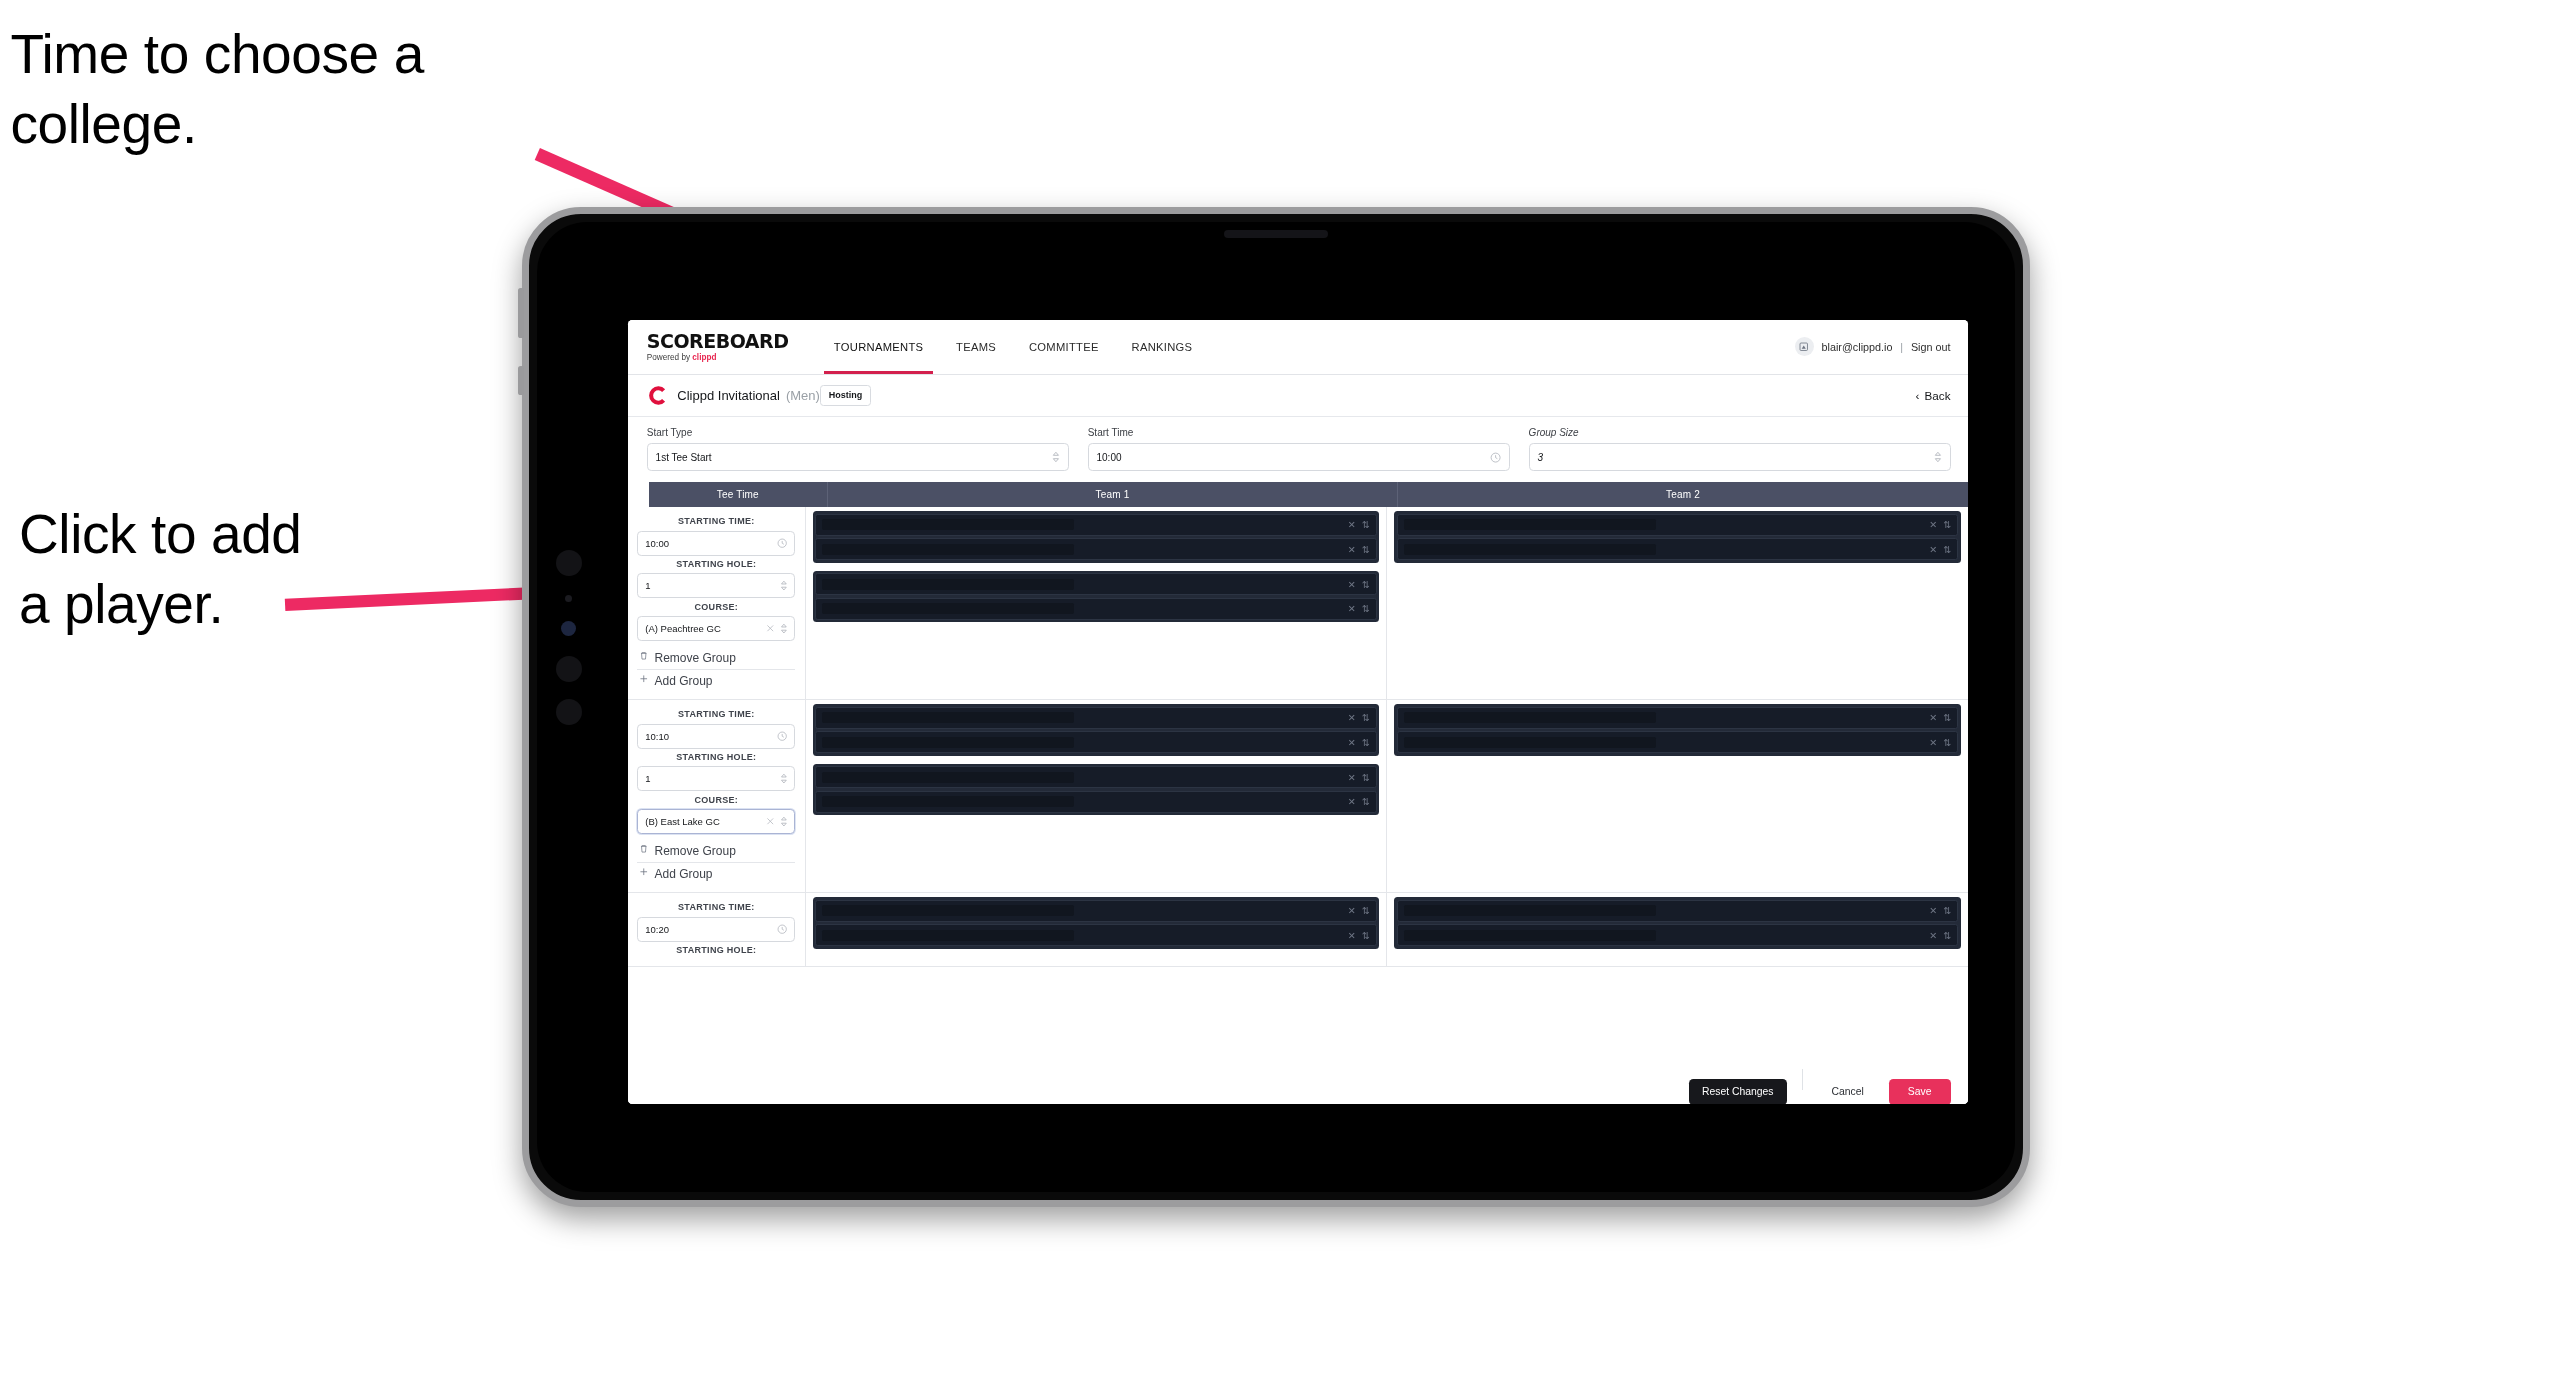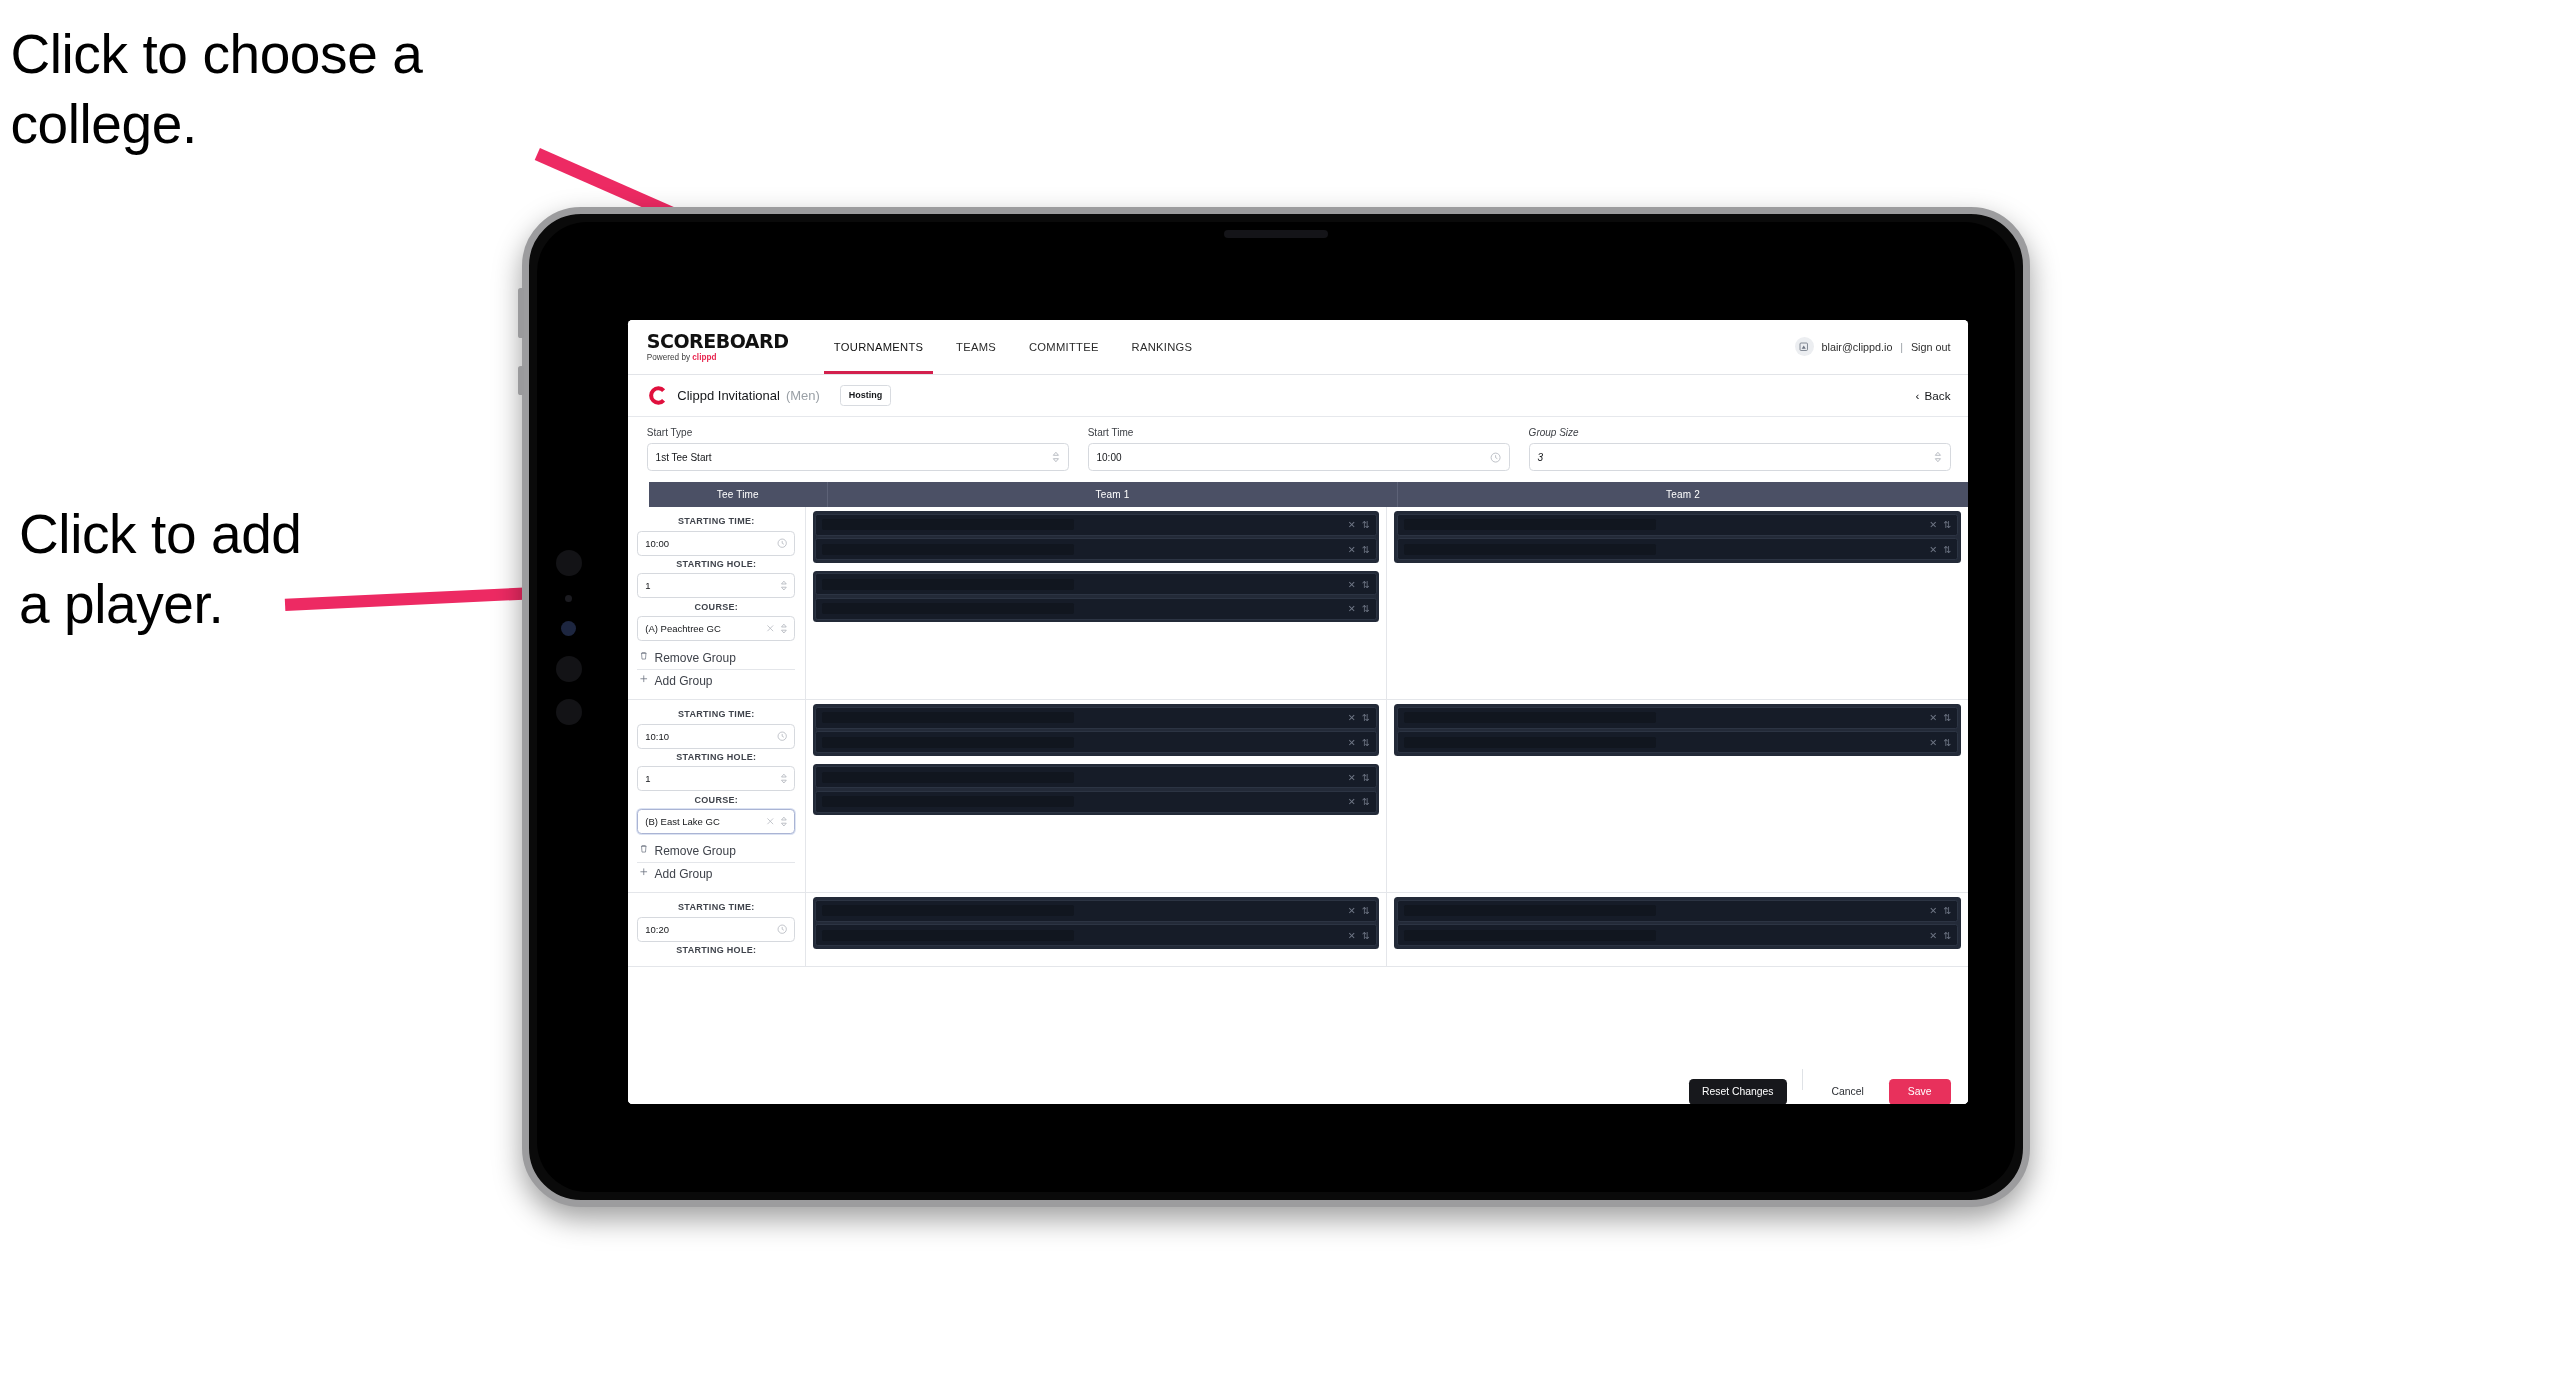--- a/index.html
+++ b/index.html
@@ -60,21 +60,21 @@
   .avatar svg{display:block;}
   .nav-email{font-size:10.8px;color:#2f2f2f;}
   .nav-sep{font-size:10.8px;color:#9aa0a6;}
   .nav-signout{font-size:10.8px;color:#2f2f2f;cursor:pointer;}
   
   #subhead{height:41px;display:flex;align-items:center;padding:0 17.3px 0 19px;
            border-bottom:0.9px solid #e6e8ec;background:#fff;flex:0 0 auto;}
   .c-logo{width:21px;height:21px;margin-right:9.5px;display:flex;align-items:center;justify-content:center;}
   .tourn-name{font-size:13px;color:#15171a;}
   .tourn-gender{font-size:13px;color:#9aa0a6;margin-left:6px;}
-  .hosting-badge{margin-left:20px;font-size:9px;font-weight:bold;color:#15171a;
+  .hosting-badge{margin-left:0;font-size:9px;font-weight:bold;color:#15171a;
                  border:0.9px solid #d8dbe0;border-radius:3.5px;padding:4.3px 7.8px;background:#fff;}
   .back-link{margin-left:auto;display:flex;align-items:center;gap:5.2px;font-size:11.7px;color:#15171a;cursor:pointer;}
   
   #settings{display:flex;gap:0;padding:10.4px 17.3px 10.4px 19px;background:#fff;flex:0 0 auto;}
   .field{display:flex;flex-direction:column;flex:1;padding-right:19px;}
   .field:last-child{padding-right:0;font-style:italic;}
   .field-label{font-size:10px;color:#3d4046;margin-bottom:5.2px;}
   .field-input{height:26px;border:0.9px solid #d6d9de;border-radius:4.3px;background:#fff;
                display:flex;align-items:center;padding:0 7.8px;font-size:10px;color:#15171a;}
   .field-input .val{flex:1;}
@@ -113,21 +113,21 @@
           gap:0;padding:0 17.3px;border-top:0.9px solid #ffffff;flex:0 0 auto;}
   .btn{font-size:10.4px;border-radius:4.3px;cursor:pointer;display:flex;align-items:center;justify-content:center;margin-top:24px;}
   .btn-reset{background:#17181c;color:#fff;padding:7.8px 13px;}
   .btn-divider{width:0.9px;height:21px;background:#dfe2e6;margin:0 15.5px;}
   .btn-cancel{background:transparent;color:#2b2e33;padding:7.8px 13px;}
   .btn-save{background:#e8315c;color:#fff;padding:7.8px 19px;margin-left:12px;}
 </style>
 </head>
 <body>
 
-<div class="annotation" id="ann-college">Click to choose a
+<div class="annotation" id="ann-college">Time to choose a
 college.</div>
 <div class="annotation" id="ann-player">Click to add
 a player.</div>
 
 <svg class="arrow-svg" viewBox="0 0 2982 1604">
   <defs>
     <marker id="ah1" markerWidth="5" markerHeight="5" refX="2.2" refY="2.5" orient="auto">
       <path d="M0,0 L5,2.5 L0,5 z" fill="#ED2A63"></path>
     </marker>
   </defs>

